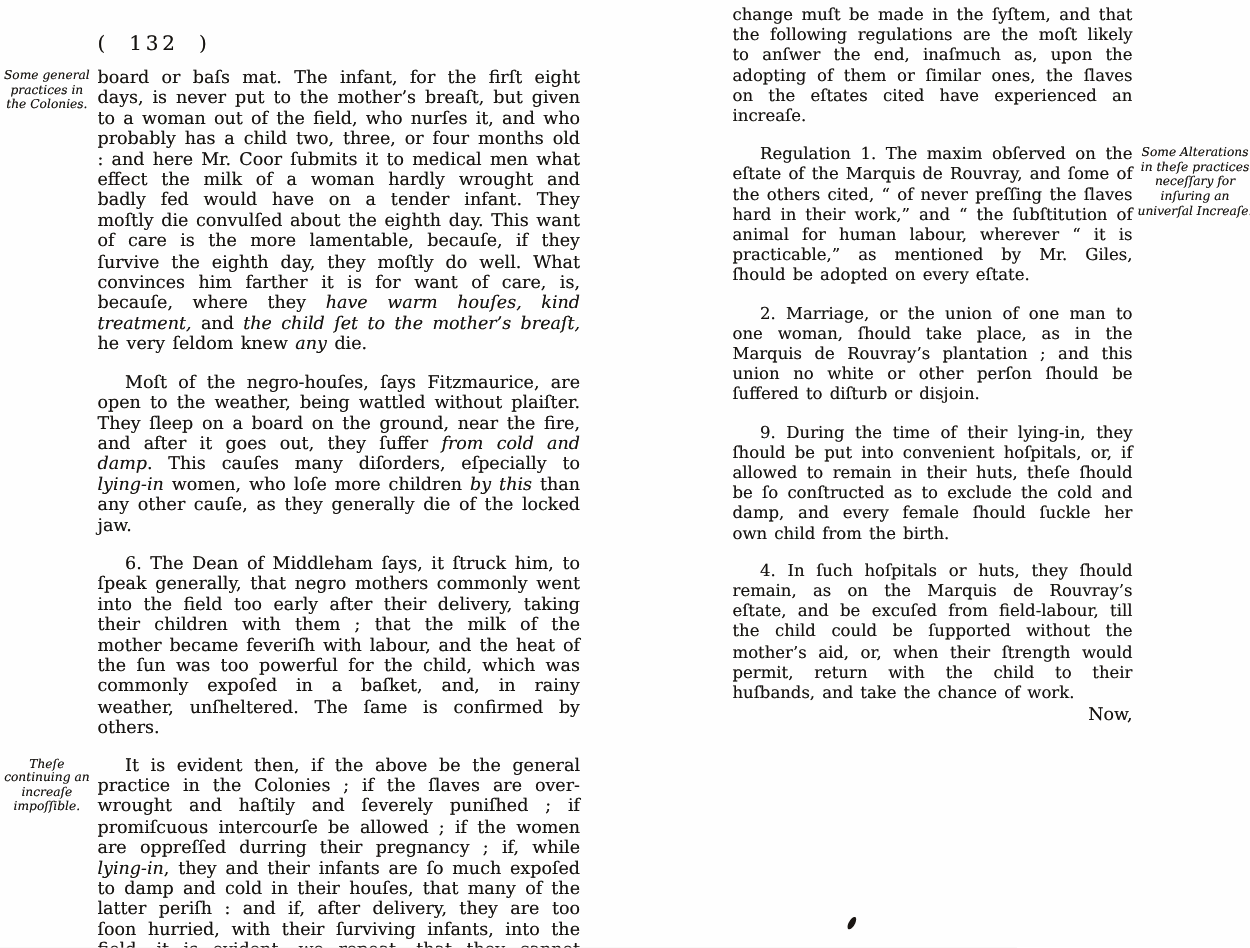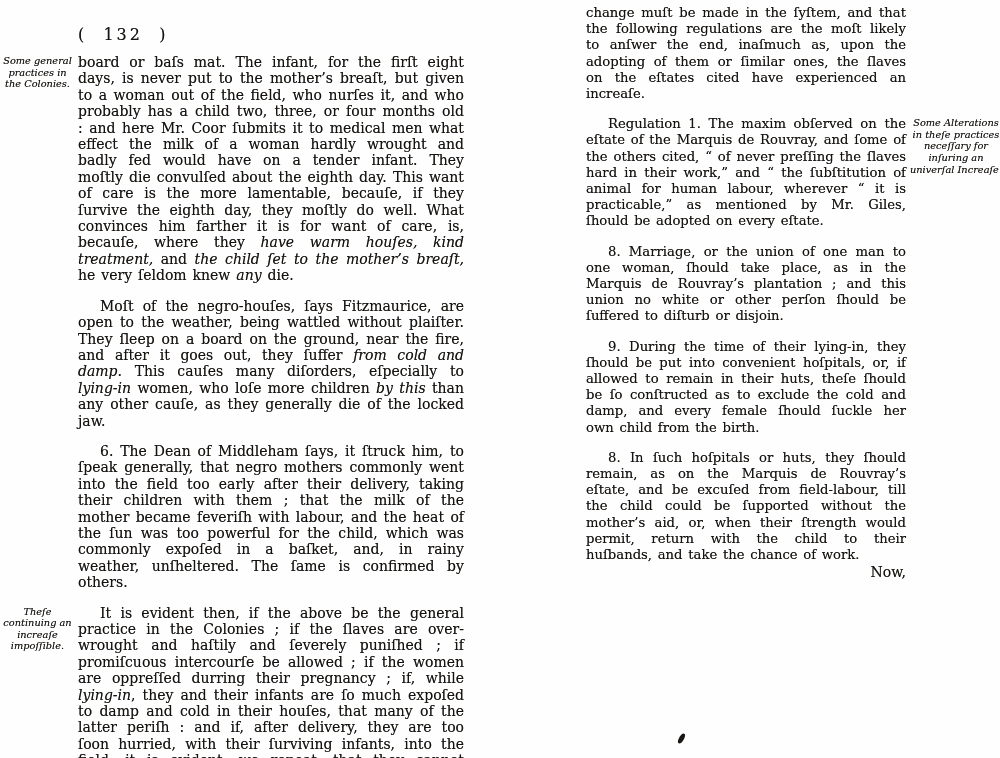--- a/index.html
+++ b/index.html
@@ -55,21 +55,21 @@
         <p class="indent"><span>6.  The Dean of Middleham ſays, it ſtruck him, to ſpeak generally, that negro mothers commonly went into the field too early after their delivery, taking their children with them ; that the milk of the mother became feveriſh with labour, and the heat of the ſun was too powerful for the child, which was commonly expoſed in a baſket, and, in rainy weather, unſheltered.  The ſame is confirmed by others.</span></p>
         <p class="indent"><span>It is evident then, if the above be the general practice in the Colonies ; if the ſlaves are over-wrought and haſtily and ſeverely puniſhed ; if promiſcuous intercourſe be allowed ; if the women are oppreſſed durring their pregnancy ; if, while </span><span class="it">lying-in</span><span>, they and their infants are ſo much expoſed to damp and cold in their houſes, that many of the latter periſh : and if, after delivery, they are too ſoon hurried, with their ſurviving infants, into the field, it is evident, we repeat, that they cannot poſſibly, in general, increaſe :  but that ſome</span><span class="margin-note">Theſe continuing an increaſe impoſſible.</span></p>
       </div>
 
   </section>
 
   <section class="page page-right">
     <div class="page-body">
         <p><span>change muſt be made in the ſyſtem, and that the following regulations are the moſt likely to anſwer the end, inaſmuch as, upon the adopting of them or ſimilar ones, the ſlaves on the eſtates cited have experienced an increaſe.</span></p>
         <p class="indent"><span>Regulation 1.   The maxim obſerved on the eſtate of the Marquis de Rouvray, and ſome of the others cited, “ of never preſſing the ſlaves hard in their work,” and “ the ſubſtitution of animal for human labour, wherever “ it is practicable,” as mentioned by Mr. Giles, ſhould be adopted on every eſtate.</span><span class="margin-note">Some Alterations in theſe practices neceſſary for inſuring an univerſal Increaſe.</span></p>
-        <p class="indent"><span>8.   Marriage, or the union of one man to one woman, ſhould take place, as in the Marquis de Rouvray’s plantation ; and this union no white or other perſon ſhould be ſuffered to diſturb or disjoin.</span></p>
+        <p class="indent"><span>2.   Marriage, or the union of one man to one woman, ſhould take place, as in the Marquis de Rouvray’s plantation ; and this union no white or other perſon ſhould be ſuffered to diſturb or disjoin.</span></p>
         <p class="indent"><span>9.   During the time of their lying-in, they ſhould be put into convenient hoſpitals, or, if allowed to remain in their huts, theſe ſhould be ſo conſtructed as to exclude the cold and damp, and every female ſhould ſuckle her own child from the birth.</span></p>
-        <p class="indent"><span>8.   In ſuch hoſpitals or huts, they ſhould remain, as on the Marquis de Rouvray’s eſtate, and be excuſed from field-labour, till the child could be ſupported without the mother’s aid, or, when their ſtrength would permit, return with the child to their huſbands, and take the chance of work.</span></p>
+        <p class="indent"><span>4.   In ſuch hoſpitals or huts, they ſhould remain, as on the Marquis de Rouvray’s eſtate, and be excuſed from field-labour, till the child could be ſupported without the mother’s aid, or, when their ſtrength would permit, return with the child to their huſbands, and take the chance of work.</span></p>
       </div>
     <div class="catchword">Now,</div>
   </section>
 
   <div class="ink-blot"></div>
 </div>
 
 </body></html>

